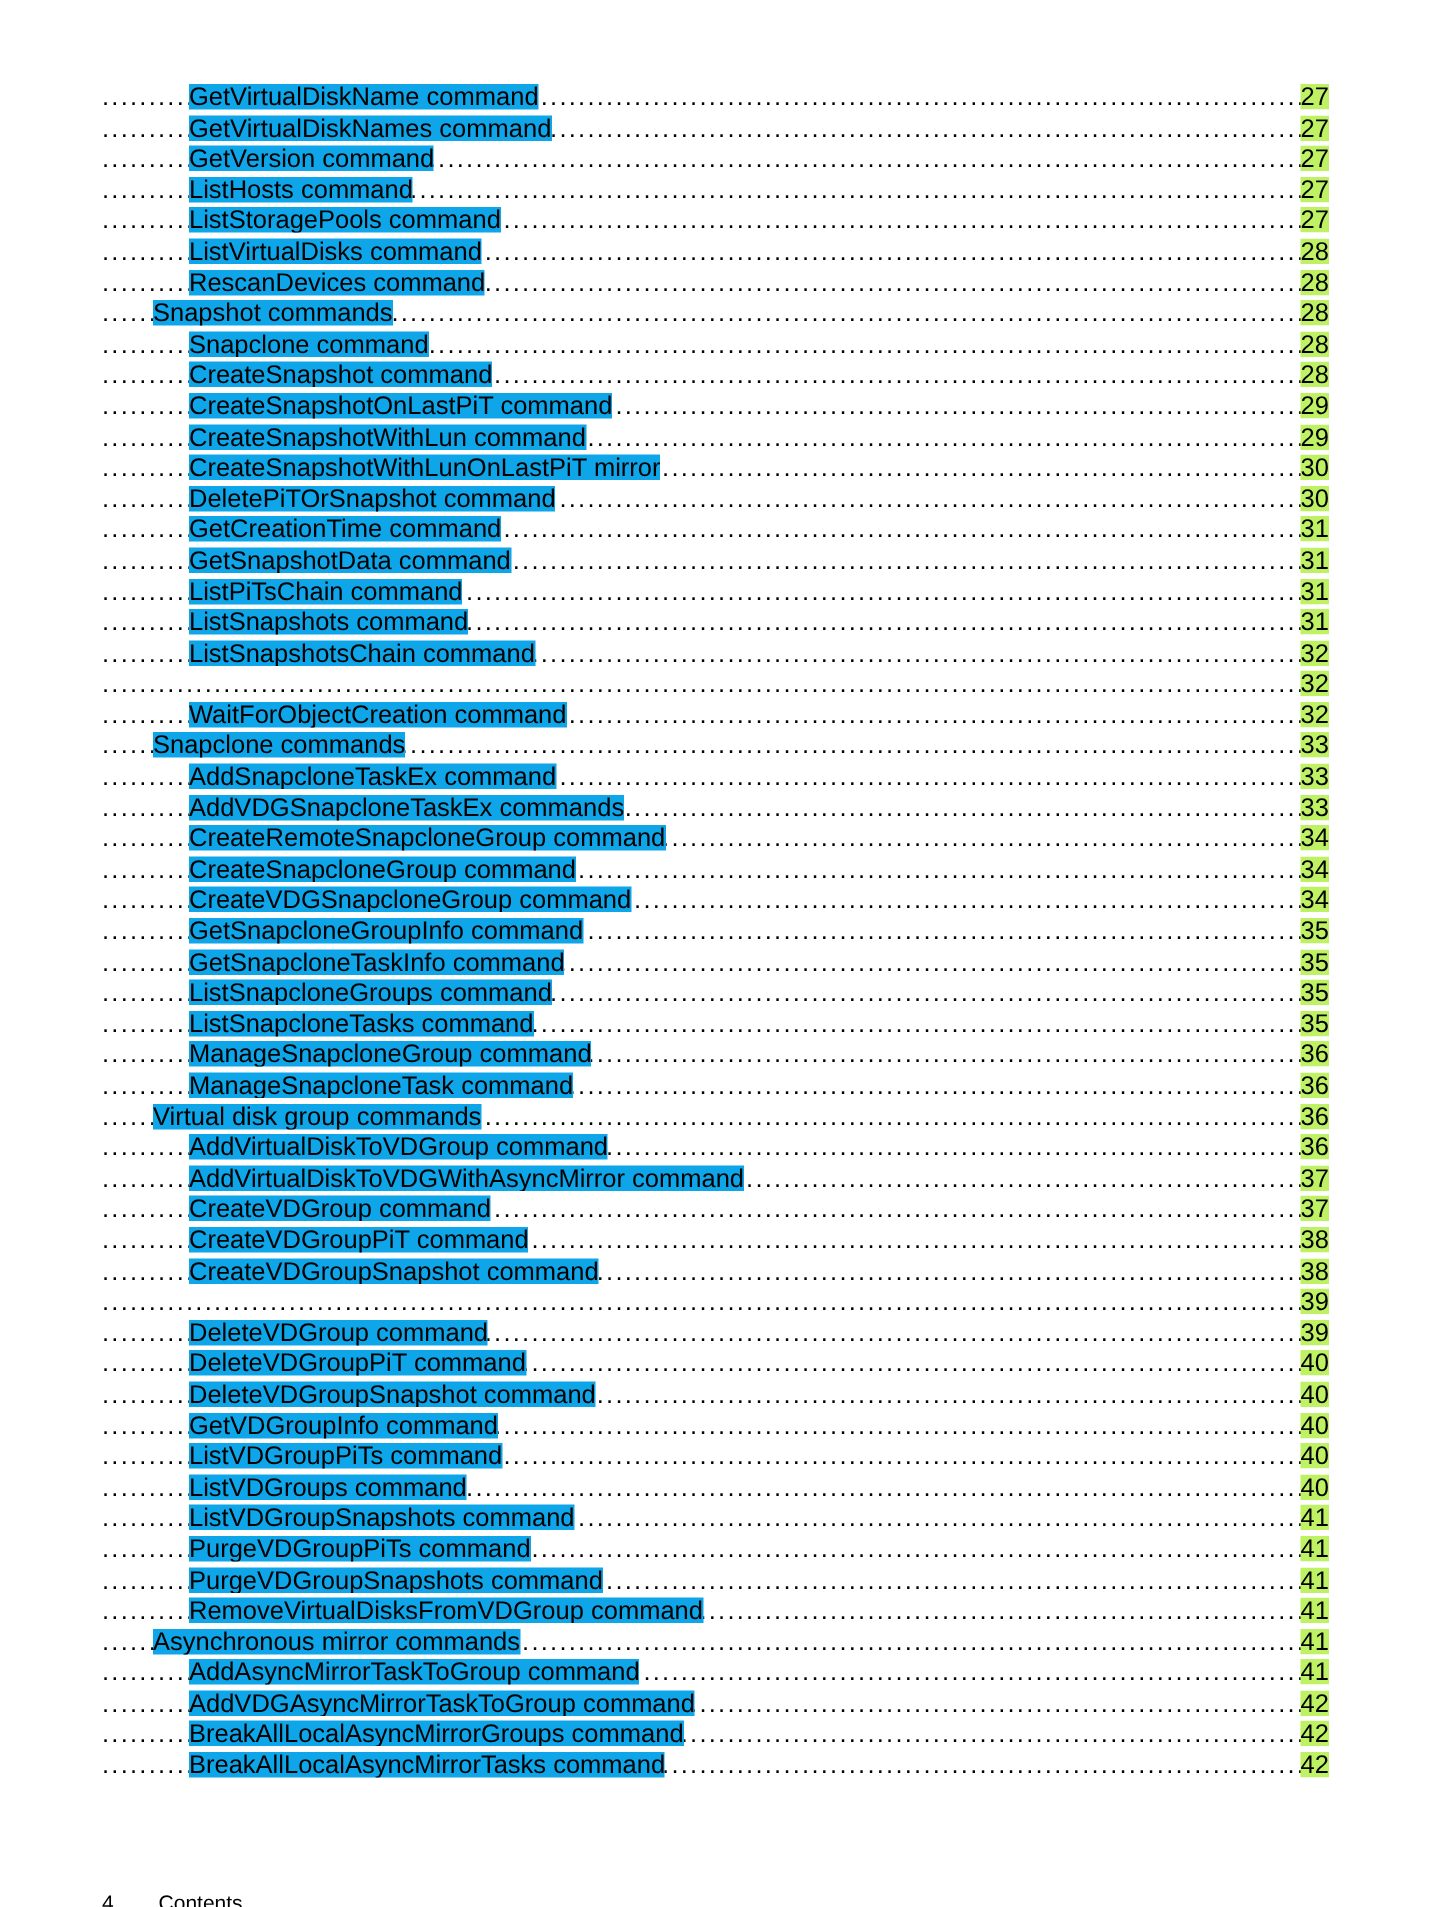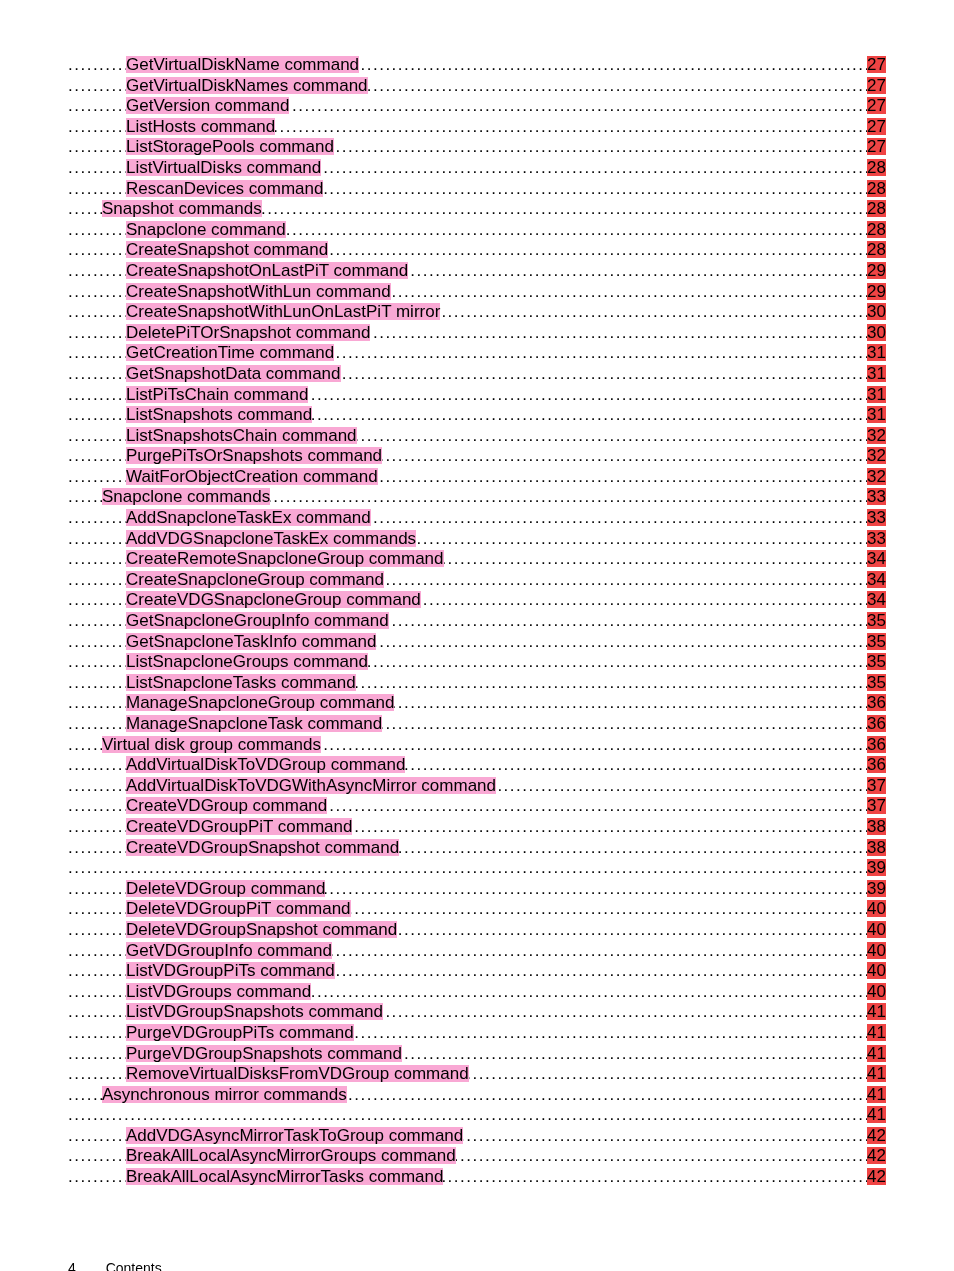--- a/index.html
+++ b/index.html
@@ -29,28 +29,28 @@
   .toc-row::after {
     content: "....................................................................................................................................................................................................................";
     letter-spacing: 1.5px;
     font-weight: 300;
     color: #000;
     position: absolute;
     left: 0;
     right: 0;
   }
   .toc-label {
-    background: #f9a8d4;
+    background: #0ea5e9;
     position: relative;
     z-index: 1;
     padding-right: 0;
     font-weight: 300;
   }
   .toc-page {
-    background: #ef4444;
+    background: #bef264;
     position: relative;
     z-index: 1;
     float: right;
     padding-left: 0;
     font-weight: 300;
   }
   .indent-2 { padding-left: 34px; }
   .indent-3 { padding-left: 58px; }
   .footer {
     margin-top: 75px;
@@ -81,21 +81,21 @@
       <div class="toc-row indent-3"><span class="toc-page">28</span><span class="toc-label">CreateSnapshot command</span></div>
       <div class="toc-row indent-3"><span class="toc-page">29</span><span class="toc-label">CreateSnapshotOnLastPiT command</span></div>
       <div class="toc-row indent-3"><span class="toc-page">29</span><span class="toc-label">CreateSnapshotWithLun command</span></div>
       <div class="toc-row indent-3"><span class="toc-page">30</span><span class="toc-label">CreateSnapshotWithLunOnLastPiT mirror</span></div>
       <div class="toc-row indent-3"><span class="toc-page">30</span><span class="toc-label">DeletePiTOrSnapshot command</span></div>
       <div class="toc-row indent-3"><span class="toc-page">31</span><span class="toc-label">GetCreationTime command</span></div>
       <div class="toc-row indent-3"><span class="toc-page">31</span><span class="toc-label">GetSnapshotData command</span></div>
       <div class="toc-row indent-3"><span class="toc-page">31</span><span class="toc-label">ListPiTsChain command</span></div>
       <div class="toc-row indent-3"><span class="toc-page">31</span><span class="toc-label">ListSnapshots command</span></div>
       <div class="toc-row indent-3"><span class="toc-page">32</span><span class="toc-label">ListSnapshotsChain command</span></div>
-      <div class="toc-row indent-3"><span class="toc-page">32</span><span class="toc-label">PurgePiTsOrSnapshots command</span></div>
+      <div class="toc-row indent-3"><span class="toc-page">32</span></div>
       <div class="toc-row indent-3"><span class="toc-page">32</span><span class="toc-label">WaitForObjectCreation command</span></div>
       <div class="toc-row indent-2"><span class="toc-page">33</span><span class="toc-label">Snapclone commands</span></div>
       <div class="toc-row indent-3"><span class="toc-page">33</span><span class="toc-label">AddSnapcloneTaskEx command</span></div>
       <div class="toc-row indent-3"><span class="toc-page">33</span><span class="toc-label">AddVDGSnapcloneTaskEx commands</span></div>
       <div class="toc-row indent-3"><span class="toc-page">34</span><span class="toc-label">CreateRemoteSnapcloneGroup command</span></div>
       <div class="toc-row indent-3"><span class="toc-page">34</span><span class="toc-label">CreateSnapcloneGroup command</span></div>
       <div class="toc-row indent-3"><span class="toc-page">34</span><span class="toc-label">CreateVDGSnapcloneGroup command</span></div>
       <div class="toc-row indent-3"><span class="toc-page">35</span><span class="toc-label">GetSnapcloneGroupInfo command</span></div>
       <div class="toc-row indent-3"><span class="toc-page">35</span><span class="toc-label">GetSnapcloneTaskInfo command</span></div>
       <div class="toc-row indent-3"><span class="toc-page">35</span><span class="toc-label">ListSnapcloneGroups command</span></div>
@@ -113,21 +113,21 @@
       <div class="toc-row indent-3"><span class="toc-page">40</span><span class="toc-label">DeleteVDGroupPiT command</span></div>
       <div class="toc-row indent-3"><span class="toc-page">40</span><span class="toc-label">DeleteVDGroupSnapshot command</span></div>
       <div class="toc-row indent-3"><span class="toc-page">40</span><span class="toc-label">GetVDGroupInfo command</span></div>
       <div class="toc-row indent-3"><span class="toc-page">40</span><span class="toc-label">ListVDGroupPiTs command</span></div>
       <div class="toc-row indent-3"><span class="toc-page">40</span><span class="toc-label">ListVDGroups command</span></div>
       <div class="toc-row indent-3"><span class="toc-page">41</span><span class="toc-label">ListVDGroupSnapshots command</span></div>
       <div class="toc-row indent-3"><span class="toc-page">41</span><span class="toc-label">PurgeVDGroupPiTs command</span></div>
       <div class="toc-row indent-3"><span class="toc-page">41</span><span class="toc-label">PurgeVDGroupSnapshots command</span></div>
       <div class="toc-row indent-3"><span class="toc-page">41</span><span class="toc-label">RemoveVirtualDisksFromVDGroup command</span></div>
       <div class="toc-row indent-2"><span class="toc-page">41</span><span class="toc-label">Asynchronous mirror commands</span></div>
-      <div class="toc-row indent-3"><span class="toc-page">41</span></div>
+      <div class="toc-row indent-3"><span class="toc-page">41</span><span class="toc-label">AddAsyncMirrorTaskToGroup command</span></div>
       <div class="toc-row indent-3"><span class="toc-page">42</span><span class="toc-label">AddVDGAsyncMirrorTaskToGroup command</span></div>
       <div class="toc-row indent-3"><span class="toc-page">42</span><span class="toc-label">BreakAllLocalAsyncMirrorGroups command</span></div>
       <div class="toc-row indent-3"><span class="toc-page">42</span><span class="toc-label">BreakAllLocalAsyncMirrorTasks command</span></div>
     </div>
 
   <div class="footer">
     <span class="pg">4</span>
     <span>Contents</span>
   </div>
 

